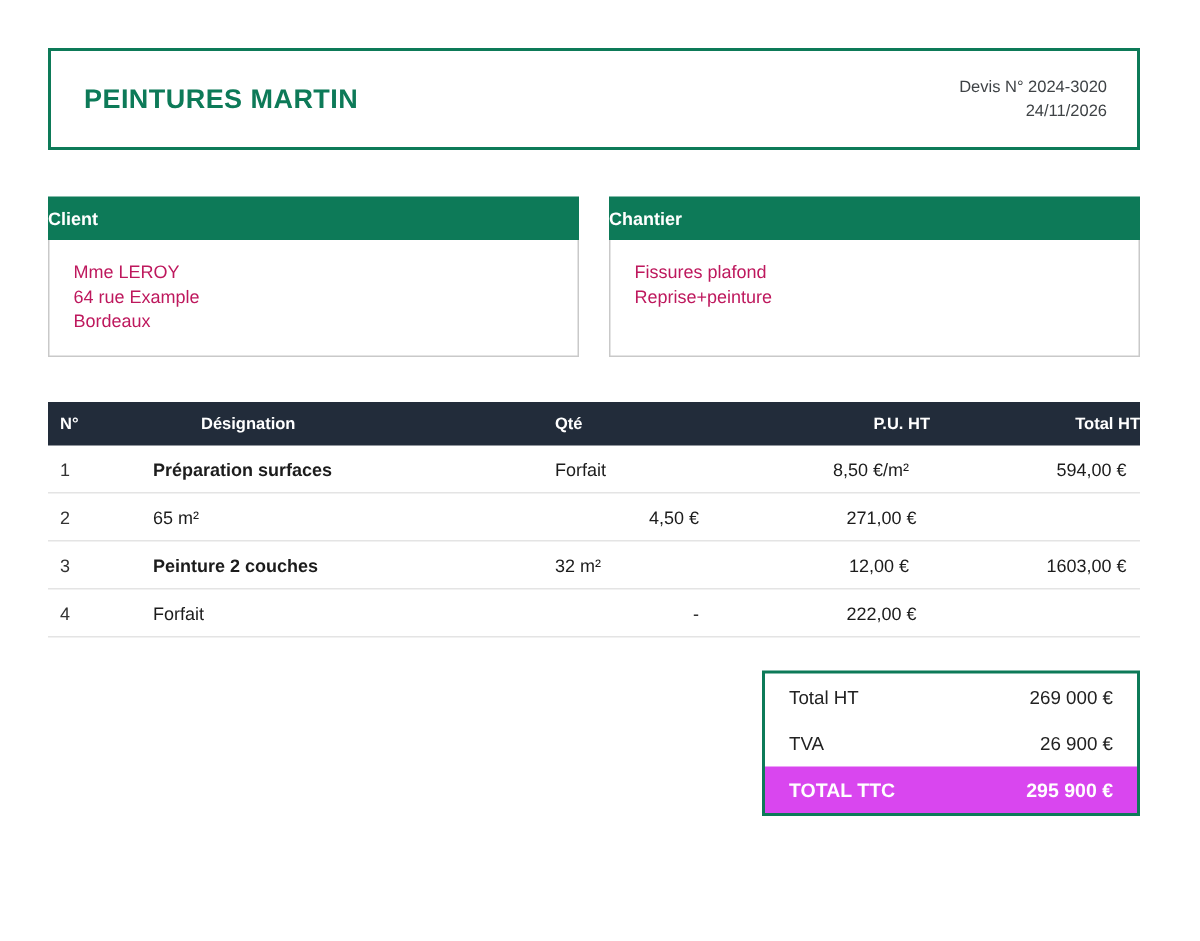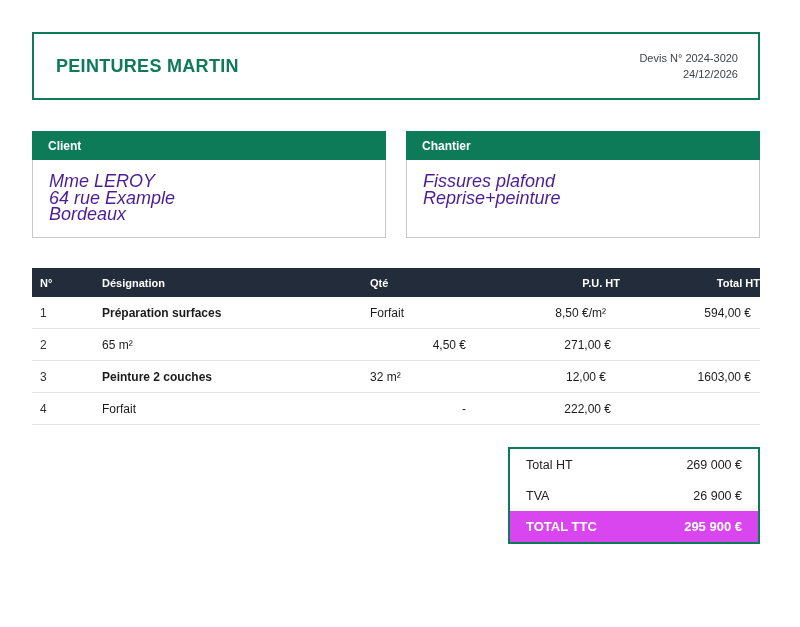--- a/index.html
+++ b/index.html
@@ -38,32 +38,31 @@
   }
 
   
   .cards-row { display: flex; gap: 20px; margin-bottom: 30px; }
   .info-card { flex: 1; }
   .info-card-header {
     background: #0d7a58;
     color: #ffffff;
     font-weight: bold;
     font-size: 12px;
-    padding: 8px 16px 7px 16px;
+    padding: 8px 16px 7px 0;
     height: 29px;
   }
   .info-card-body {
     border: 1px solid #c9c9c9;
     border-top: 0;
     height: 78px;
     padding: 13px 16px 0 16px;
-    font-size: 18px;
+    font-size: 12px;
     line-height: 16.5px;
-    color: #4c1d95;
-    font-style: italic;
+    color: #be185d;
   }
 
   
   .items-table { margin-bottom: 22px; }
   .t-head, .t-row {
     display: grid;
     grid-template-columns: 70px 1fr 110px 140px 140px;
     align-items: center;
   }
   .t-head {
@@ -73,21 +72,21 @@
     font-size: 11px;
     font-weight: bold;
   }
   .t-row {
     height: 32px;
     border-bottom: 1px solid #e4e4e4;
     font-size: 12px;
   }
   .c-num { padding-left: 8px; }
   .c-desig { font-weight: bold; }
-  .t-head .c-desig { font-weight: bold; }
+  .t-head .c-desig { font-weight: bold; margin-left: 32px; }
   .t-head .c-pu, .t-head .c-total { text-align: right; padding-right: 0; }
   .c-pu { text-align: right; padding-right: 14px; }
   .c-total { text-align: right; padding-right: 9px; }
   .t-row .c-num { color: #333; }
 
   
   .totals-card {
     width: 252px;
     margin-left: auto;
     border: 2px solid #0d7a58;
@@ -110,21 +109,21 @@
 </style>
 </head>
 <body>
 
 <div class="page">
 
   <div class="header-card">
     <div class="company-name">PEINTURES MARTIN</div>
     <div class="devis-info">
       <div>Devis N° 2024-3020</div>
-      <div>24/12/2026</div>
+      <div>24/11/2026</div>
     </div>
   </div>
 
   <div class="cards-row">
     <div class="info-card">
       <div class="info-card-header">Client</div>
       <div class="info-card-body">
         <div>Mme LEROY</div>
         <div>64 rue Example</div>
         <div>Bordeaux</div>

